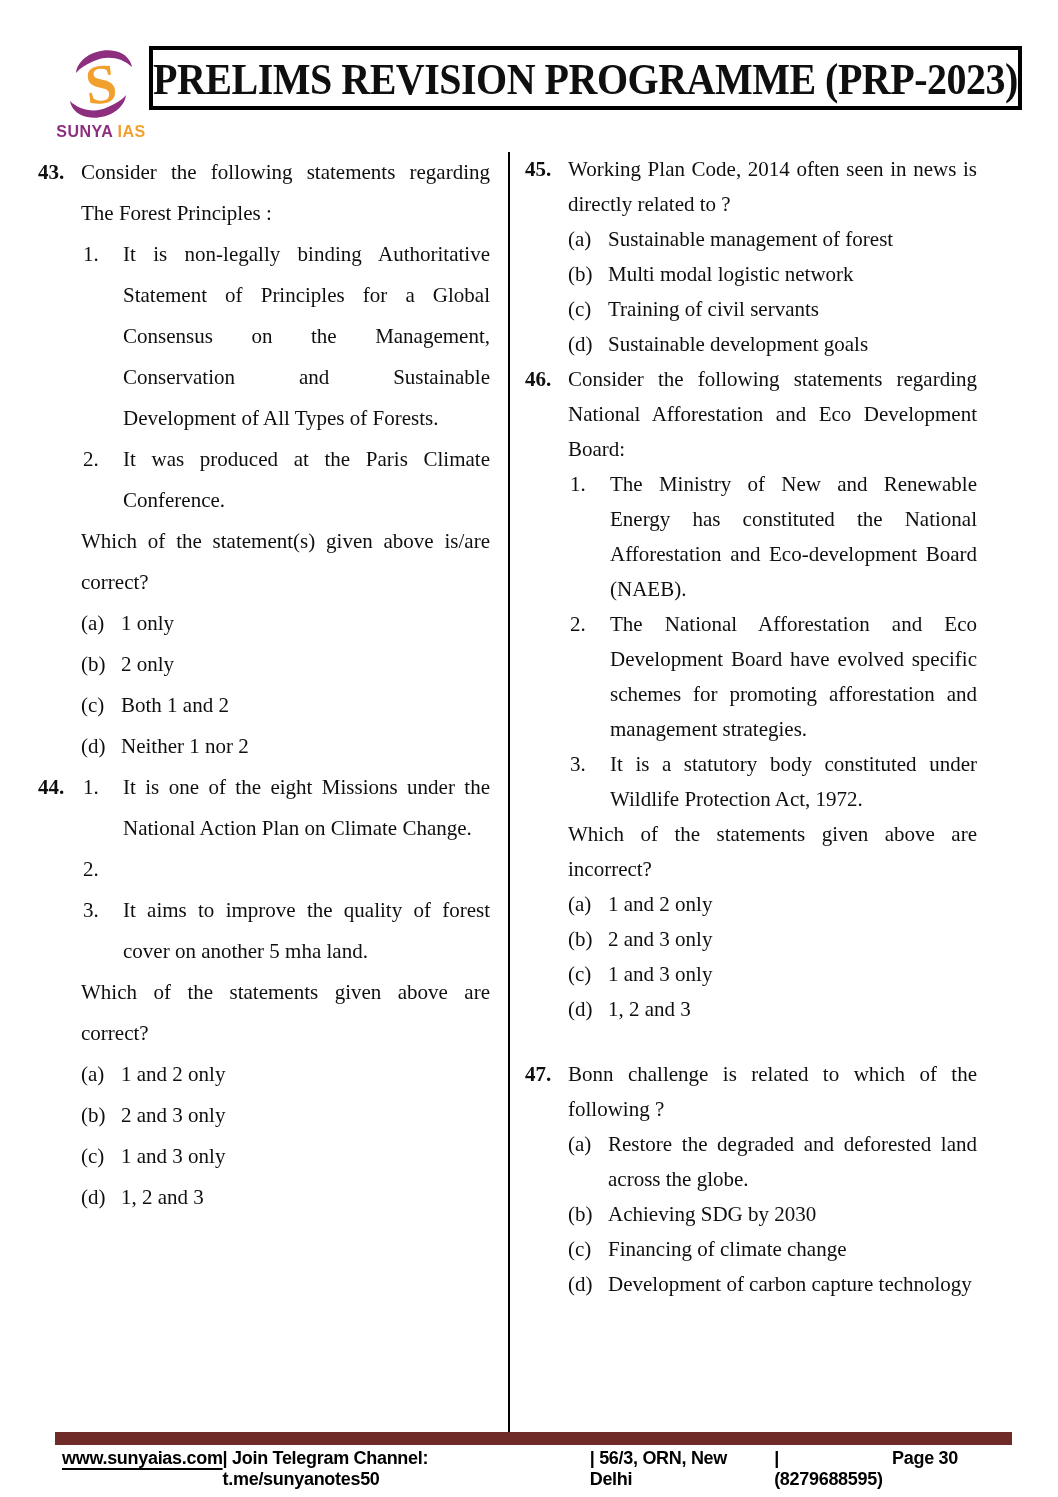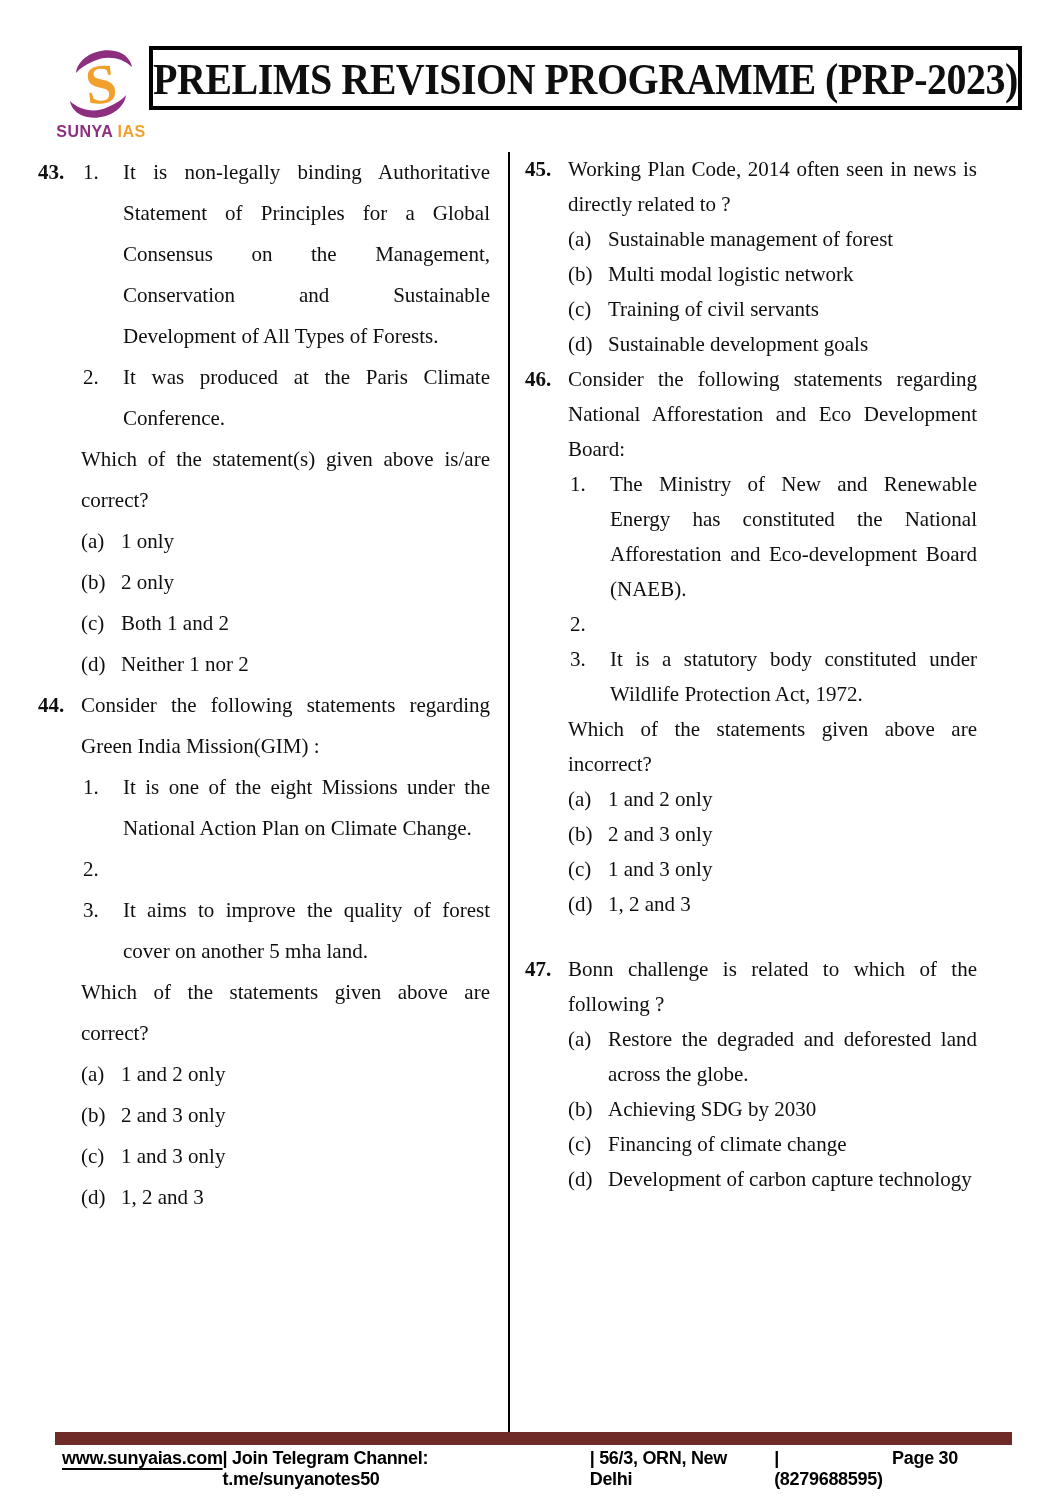--- a/index.html
+++ b/index.html
@@ -110,20 +110,21 @@
     </div>
   </div>
 
   <div class="main">
 
     <div class="col col-left">
 
       <div class="question">
         <div class="qnum">43.</div>
         <div class="qbody">
+          <div class="jtext">Consider the following statements regarding The Forest Principles :</div>
           <div>
             <div class="srow">
               <div class="snum">1.</div>
               <div class="stext">It is non-legally binding Authoritative Statement of Principles for a Global Consensus on the Management, Conservation and Sustainable Development of All Types of Forests.</div>
             </div>
             <div class="srow">
               <div class="snum">2.</div>
               <div class="stext">It was produced at the Paris Climate Conference.</div>
             </div>
           </div>
@@ -145,21 +146,20 @@
               <div class="olabel">(d)</div>
               <div class="otext">Neither 1 nor 2</div>
             </div>
           </div>
         </div>
       </div>
 
       <div class="question">
         <div class="qnum">44.</div>
         <div class="qbody">
-          <div class="jtext">Consider the following statements regarding Green India Mission(GIM) :</div>
           <div>
             <div class="srow">
               <div class="snum">1.</div>
               <div class="stext">It is one of the eight Missions under the National Action Plan on Climate Change.</div>
             </div>
             <div class="srow">
               <div class="snum">2.</div>
             </div>
             <div class="srow">
               <div class="snum">3.</div>
@@ -223,20 +223,21 @@
         <div class="qnum">46.</div>
         <div class="qbody">
           <div class="jtext">Consider the following statements regarding National Afforestation and Eco Development Board:</div>
           <div>
             <div class="srow">
               <div class="snum">1.</div>
               <div class="stext">The Ministry of New and Renewable Energy has constituted the National Afforestation and Eco-development Board (NAEB).</div>
             </div>
             <div class="srow">
               <div class="snum">2.</div>
+              <div class="stext">The National Afforestation and Eco Development Board have evolved specific schemes for promoting afforestation and management strategies.</div>
             </div>
             <div class="srow">
               <div class="snum">3.</div>
               <div class="stext">It is a statutory body constituted under Wildlife Protection Act, 1972.</div>
             </div>
           </div>
           <div class="jtext">Which of the statements given above are incorrect?</div>
           <div>
             <div class="orow">
               <div class="olabel">(a)</div>

